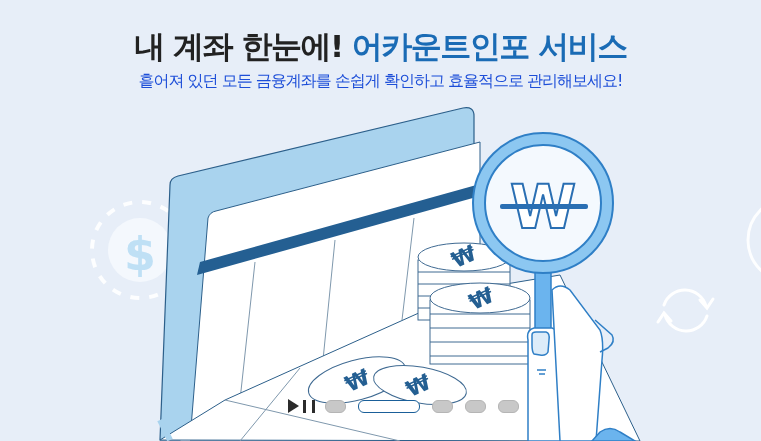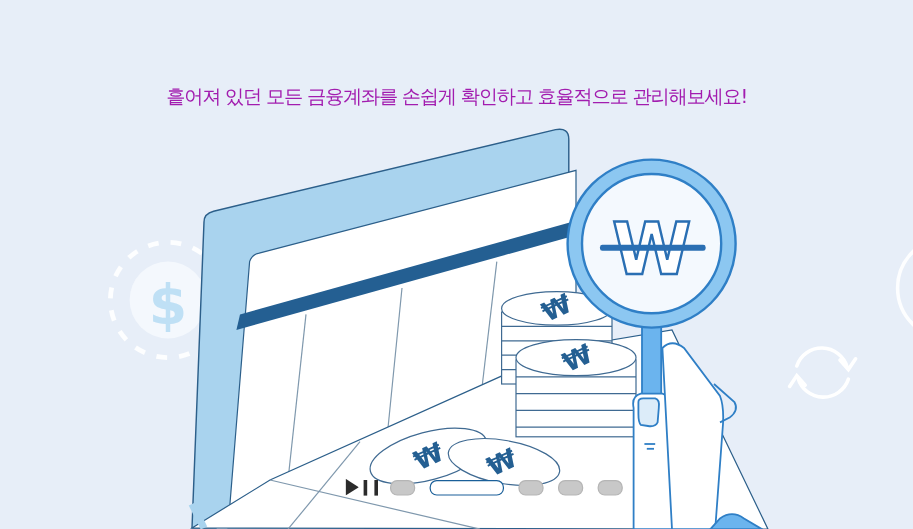--- a/index.html
+++ b/index.html
@@ -1,20 +1,20 @@
 <!DOCTYPE html>
 <html><head>
 <meta charset="utf-8">
 <style>
   html,body{margin:0;padding:0;}
   body{width:761px;height:441px;overflow:hidden;background:#e8eff8;font-family:"DejaVu Sans","Liberation Sans",sans-serif;position:relative;}
   .banner{position:absolute;left:0;top:0;width:761px;height:441px;background:#e7eef8;overflow:hidden;}
   .title{position:absolute;left:0;top:26px;width:761px;text-align:center;font-size:31px;font-weight:bold;color:#222;letter-spacing:-1.5px;line-height:40px;white-space:nowrap;}
   .title .accent{color:#1a6bb5;}
-  .subtitle{position:absolute;left:0;top:70px;width:761px;text-align:center;font-size:16px;color:#a21caf;letter-spacing:-1px;line-height:22px;white-space:nowrap;}
+  .subtitle{position:absolute;left:0;top:70px;width:761px;text-align:center;font-size:16px;color:#1d4ed8;letter-spacing:-1px;line-height:22px;white-space:nowrap;}
   .art{position:absolute;left:0;top:0;width:761px;height:441px;}
   .controls{position:absolute;left:287px;top:397px;height:18px;display:flex;align-items:center;gap:4px;}
   .play-btn{width:12px;height:14px;display:flex;align-items:center;justify-content:center;cursor:pointer;}
   .pause-btn{width:12px;height:14px;display:flex;align-items:center;justify-content:space-between;cursor:pointer;margin-right:2px;}
   .pause-btn span{display:block;width:3px;height:13px;background:#2b2b2b;}
   .dot{width:21px;height:13px;border-radius:6px;background:#c8c8c8;border:1px solid #b5b5b5;cursor:pointer;box-sizing:border-box;margin:0 4px;}
   .dot.active{width:62px;background:#fff;border:1.5px solid #1a5f99;}
 </style>
 </head>
 <body>
@@ -99,20 +99,24 @@
       <path d="M552 290 Q560 282 570 290 L600 330 Q604 340 602 360 L596 441 L560 441 Z"></path>
       <path d="M532 335 Q532 332 536 332 L546 332 Q550 333 549 340 L548 352 Q546 356 540 355 L534 354 Q532 352 532 345 Z" fill="#dcecf9"></path>
       <line x1="537" y1="370" x2="546" y2="370"></line>
       <line x1="539" y1="374" x2="545" y2="374"></line>
       <path d="M595 320 L612 335 Q616 342 608 348 L600 352" fill="none"></path>
     </g>
 
     <path d="M592 441 L600 432 Q610 425 620 432 L635 441 Z" fill="#6bb4ee" stroke="#2f7fc6" stroke-width="1.5"></path>
   </svg>
 
+  <div class="title">
+    <span>내 계좌 한눈에!</span>
+    <span class="accent">어카운트인포 서비스</span>
+  </div>
   <div class="subtitle">흩어져 있던 모든 금융계좌를 손쉽게 확인하고 효율적으로 관리해보세요!</div>
 
   <div class="controls">
     <div class="play-btn" aria-label="play">
       <svg width="11" height="14" viewBox="0 0 11 14">
           <path d="M0 0 L11 7 L0 14 Z" fill="#2b2b2b"></path>
         </svg>
     </div>
     <div class="pause-btn" aria-label="pause">
       <span></span>

